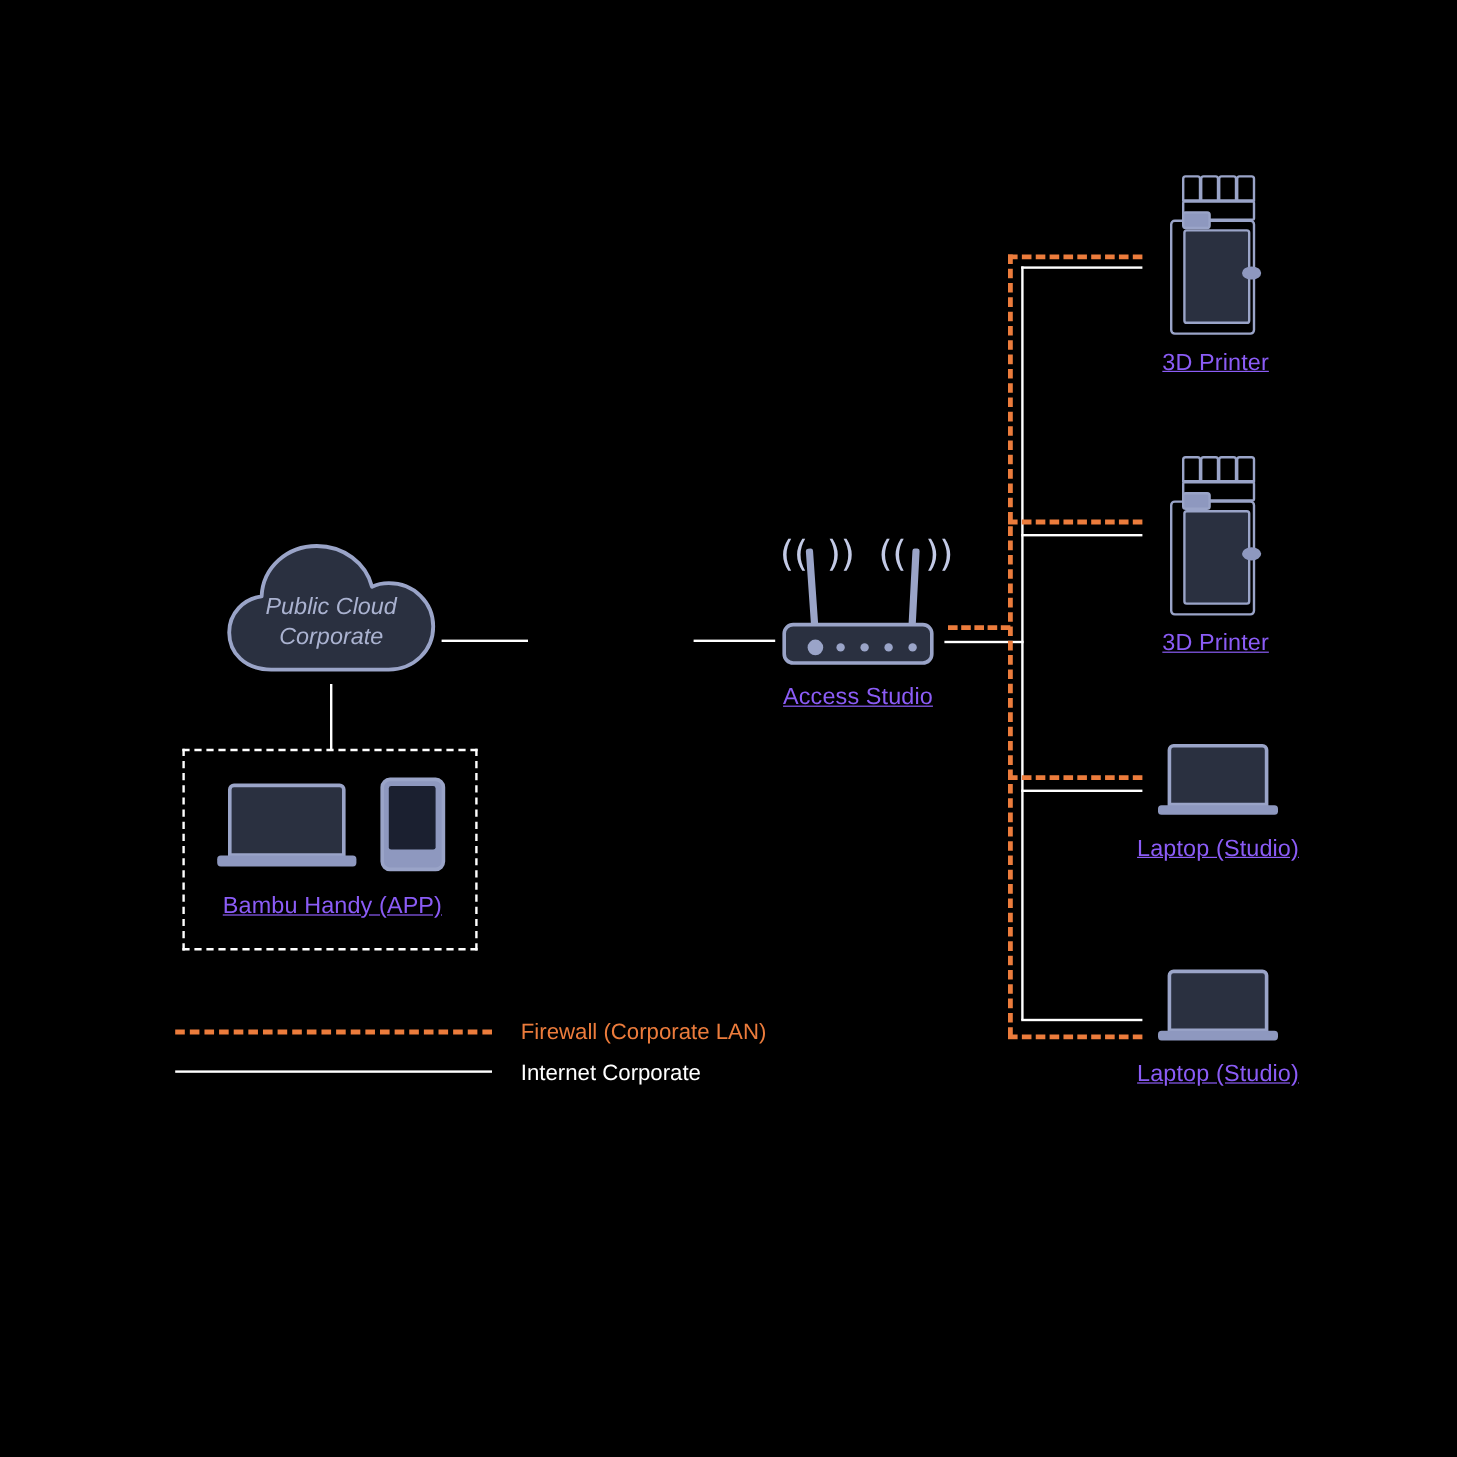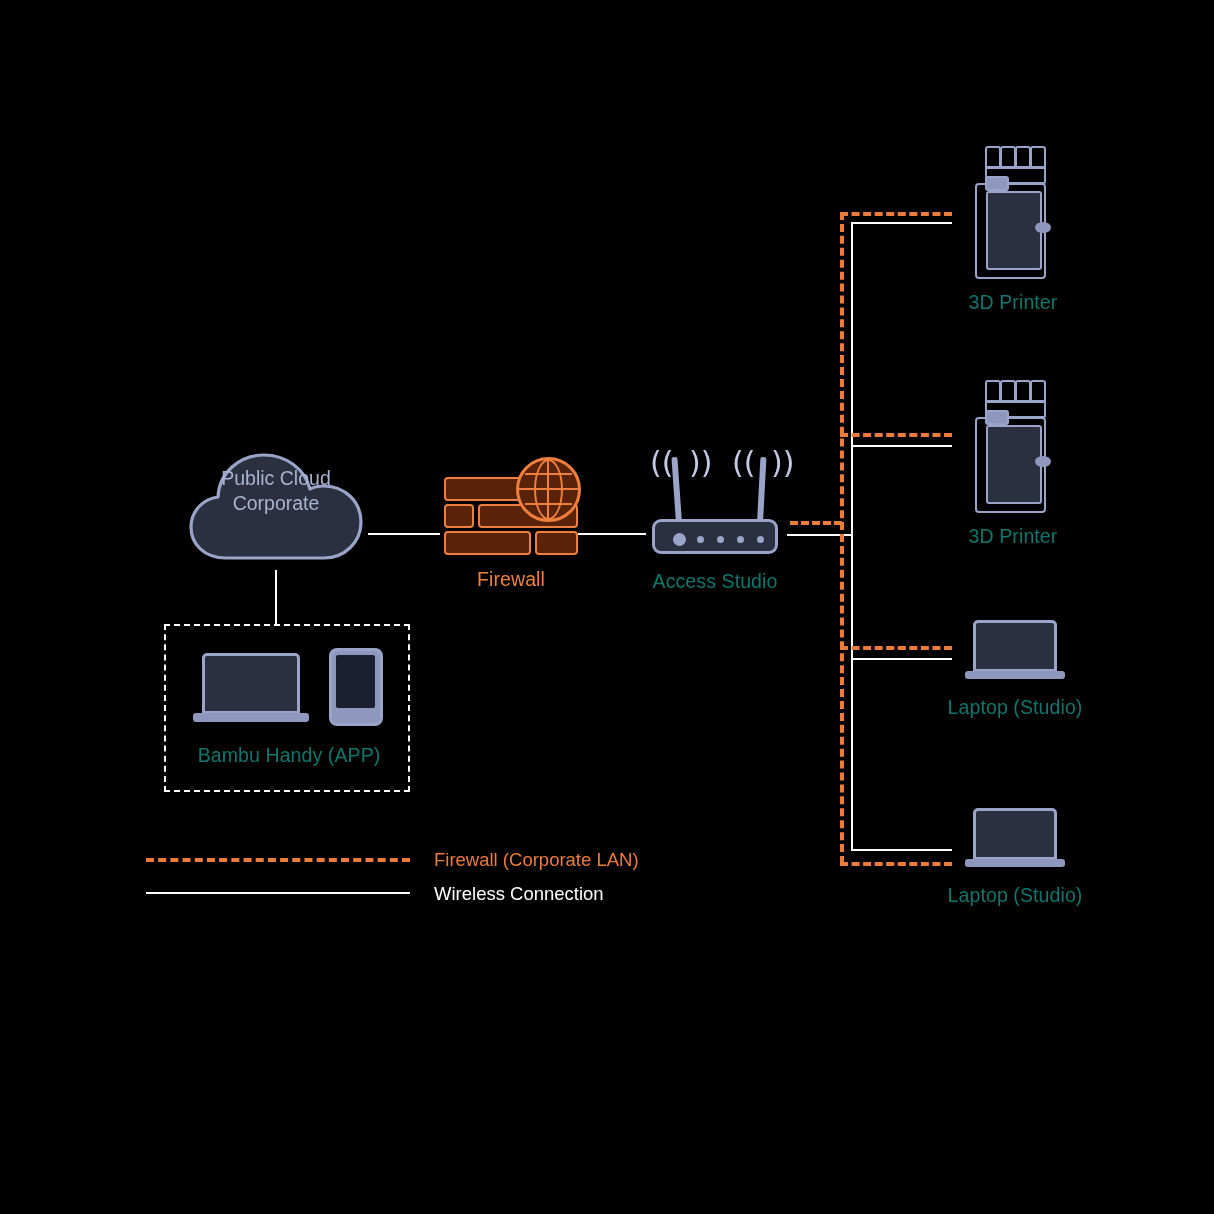--- a/index.html
+++ b/index.html
@@ -15,21 +15,21 @@
     overflow: hidden;
   }
   .node { position: absolute; }
   .label {
     position: absolute;
     text-align: center;
     font-size: 19.5px;
     white-space: nowrap;
     letter-spacing: 0.1px;
   }
-  .lbl-dev { color: #0f766e; }
+  .lbl-dev { color: #8b5cf6; text-decoration: underline; }
   .lbl-fw  { color: #f0803c; }
 
   
   .line-solid {
     position: absolute;
     background: #ffffff;
   }
   .dash-h {
     position: absolute;
     height: 0;
@@ -216,48 +216,26 @@
       <path d="M40 110
                C 18 110 5 96 5 79
                C 5 63 17 51 32 49
                C 33 25 53 7 78 7
                C 100 7 119 21 124 41
                C 128 39 133 38 138 38
                C 159 38 175 54 175 74
                C 175 94 159 110 138 110
                Z" fill="#2a3040" stroke="#9aa4c8" stroke-width="3.2" stroke-linejoin="round"></path>
     </svg>
-    <div class="cloud-text" style="top:18px;">
+    <div class="cloud-text" style="top:46px;font-style:italic;">
       <div>Public Cloud</div>
       <div>Corporate</div>
     </div>
   </div>
 
-  <div class="node" style="left:440px; top:455px; width:142px; height:105px;">
-    <div style="position:absolute; inset:0;">
-
-      <div class="brick" style="left:4px; top:22px; width:100px; height:24px;"></div>
-      <div class="brick" style="left:108px; top:22px; width:30px; height:24px;"></div>
-
-      <div class="brick" style="left:4px; top:49px; width:30px; height:24px;"></div>
-      <div class="brick" style="left:38px; top:49px; width:100px; height:24px;"></div>
-
-      <div class="brick" style="left:4px; top:76px; width:87px; height:24px;"></div>
-      <div class="brick" style="left:95px; top:76px; width:43px; height:24px;"></div>
-
-      <div class="globe" style="left:76px; top:2px; width:65px; height:65px;">
-        <div class="globe-line" style="left:0px; top:28px; width:59px; height:2.4px;"></div>
-        <div class="globe-line" style="left:28px; top:0px; width:2.4px; height:59px;"></div>
-        <div class="globe-ell" style="left:15px; top:-1.5px; width:29px; height:61px;"></div>
-        <div class="globe-line" style="left:6px; top:13px; width:47px; height:2.2px;"></div>
-        <div class="globe-line" style="left:6px; top:43px; width:47px; height:2.2px;"></div>
-      </div>
-    </div>
-    <div class="label lbl-fw" style="left:-20px; top:113px; width:182px;">Firewall</div>
-  </div>
 
   <div class="node" style="left:640px; top:443px; width:150px; height:110px;">
     <div style="position:absolute; inset:0;">
 
       <div class="ap-ant" style="left:36px; top:14px; width:5.5px; height:66px; transform:rotate(-4deg); transform-origin:bottom center;"></div>
       <div class="ap-ant" style="left:117px; top:14px; width:5.5px; height:66px; transform:rotate(3deg); transform-origin:bottom center;"></div>
 
       <div class="ap-wave" style="left:10px; top:5px;">((</div>
       <div class="ap-wave" style="left:49px; top:5px;">))</div>
       <div class="ap-wave" style="left:92px; top:5px;">((</div>
@@ -313,21 +291,21 @@
   </div>
 
   <div class="node" style="left:965px; top:808px; width:100px; height:62px;">
     <div style="position:absolute; inset:0;">
       <div class="lt-screen" style="left:8px; top:0px; width:84px; height:52px;"></div>
       <div class="lt-base" style="left:0px; top:51px; width:100px; height:8px;"></div>
     </div>
     <div class="label lbl-dev" style="left:-55px; top:76px; width:210px;">Laptop (Studio)</div>
   </div>
 
-  <div class="group-box" style="left:164px; top:624px; width:246px; height:168px;">
+  <div class="group-box" style="left:152px; top:624px; width:246px; height:168px;">
 
     <div style="position:absolute; left:27px; top:27px; width:116px; height:72px;">
       <div class="lt-screen" style="left:9px; top:0px; width:98px; height:61px;"></div>
       <div class="lt-base" style="left:0px; top:60px; width:116px; height:9px;"></div>
     </div>
 
     <div style="position:absolute; left:163px; top:22px; width:54px; height:78px;">
       <div class="ph-out" style="left:0px; top:0px; width:54px; height:78px;">
         <div class="ph-scr" style="left:4px; top:4px; width:39px; height:53px;"></div>
       </div>
@@ -335,16 +313,16 @@
 
     <div class="label lbl-dev" style="left:0px; top:118px; width:246px;">Bambu Handy (APP)</div>
   </div>
 
   <div class="legend-row" style="left:146px; top:846px; width:520px; height:70px;">
 
     <div class="dash-h" style="left:0px; top:12px; width:264px;"></div>
     <div class="legend-text lg-wireless" style="left:288px; top:3px;">Firewall (Corporate LAN)</div>
 
     <div class="line-solid" style="left:0px; top:46px; width:264px; height:2px;"></div>
-    <div class="legend-text lg-internet" style="left:288px; top:37px;">Wireless Connection</div>
+    <div class="legend-text lg-internet" style="left:288px; top:37px;">Internet Corporate</div>
   </div>
 
 </div>
 
 </body></html>

